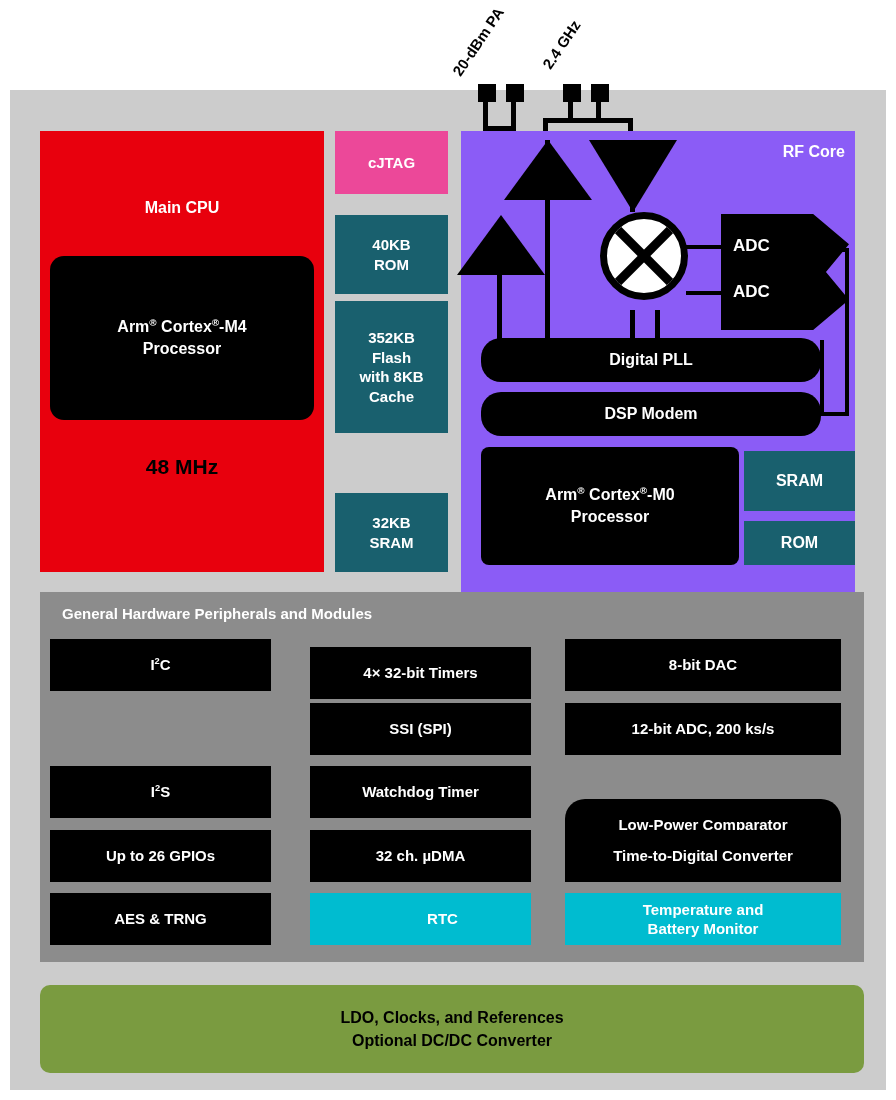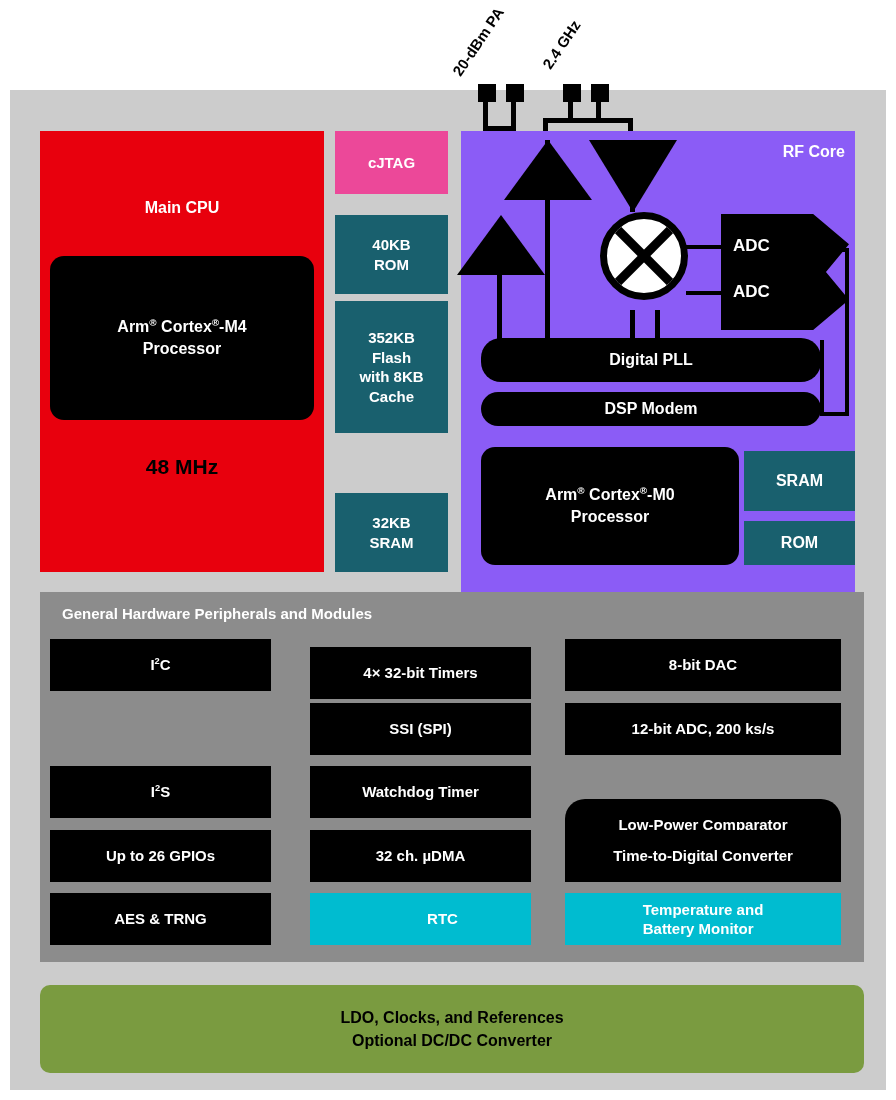--- a/index.html
+++ b/index.html
@@ -84,41 +84,41 @@
     background: #000000; border-radius: 20px;
     display: flex; align-items: center; justify-content: center;
     color: #ffffff; font-size: 16px; font-weight: bold;
   }
   .rf-mem {
     background: #19606e;
     display: flex; align-items: center; justify-content: center;
     color: #ffffff; font-size: 16px; font-weight: bold;
   }
   #m0-box {
-    background: #000000; border-radius: 14px;
+    background: #000000; border-radius: 8px;
     display: flex; align-items: center; justify-content: center;
     text-align: center; color: #ffffff;
     font-size: 16px; font-weight: bold; line-height: 1.35;
   }
   .adc-label {
     color: #ffffff; font-size: 17px; font-weight: bold;
   }
 
   
   #periph-panel {
     left: 40px; top: 592px; width: 824px; height: 370px;
     background: #8c8c8c;
   }
   #periph-title {
     position: absolute; left: 22px; top: 13px;
     color: #ffffff; font-size: 15px; font-weight: bold;
   }
   .periph-cell {
     display: flex; align-items: center; justify-content: center;
-    font-size: 15px; font-weight: bold;
+    text-align: center; font-size: 15px; font-weight: bold;
     line-height: 1.3;
   }
   .cell-black { background: #000000; color: #ffffff; }
   .cell-cyan  { background: #00bcd0; color: #ffffff; }
 
   
   #power-block {
     left: 40px; top: 985px; width: 824px; height: 88px;
     background: #7a9b40; border-radius: 10px;
     display: flex; align-items: center; justify-content: center;
@@ -229,21 +229,21 @@
   <div class="abs" style="left:721px; top:214px; width:128px; height:116px;
        background:#000000;
        clip-path: polygon(0 0, 72% 0, 100% 26%, 82% 50%, 100% 74%, 72% 100%, 0 100%);"></div>
   <div class="abs adc-label" style="left:733px; top:236px;">ADC</div>
   <div class="abs adc-label" style="left:733px; top:282px;">ADC</div>
 
   <div class="abs pill" style="left:481px; top:338px; width:340px; height:44px;">
     <span>Digital PLL</span>
   </div>
 
-  <div class="abs pill" style="left:481px; top:392px; width:340px; height:34px;align-items:center;">
+  <div class="abs pill" style="left:481px; top:392px; width:340px; height:44px;align-items:center;">
     <span>DSP Modem</span>
   </div>
 
   <div id="m0-box" class="abs" style="left:481px; top:447px; width:258px; height:118px;">
     <div>
       <span>Arm</span><sup>®</sup><span> Cortex</span><sup>®</sup><span>-M0</span><br>
       <span>Processor</span>
     </div>
   </div>
 

